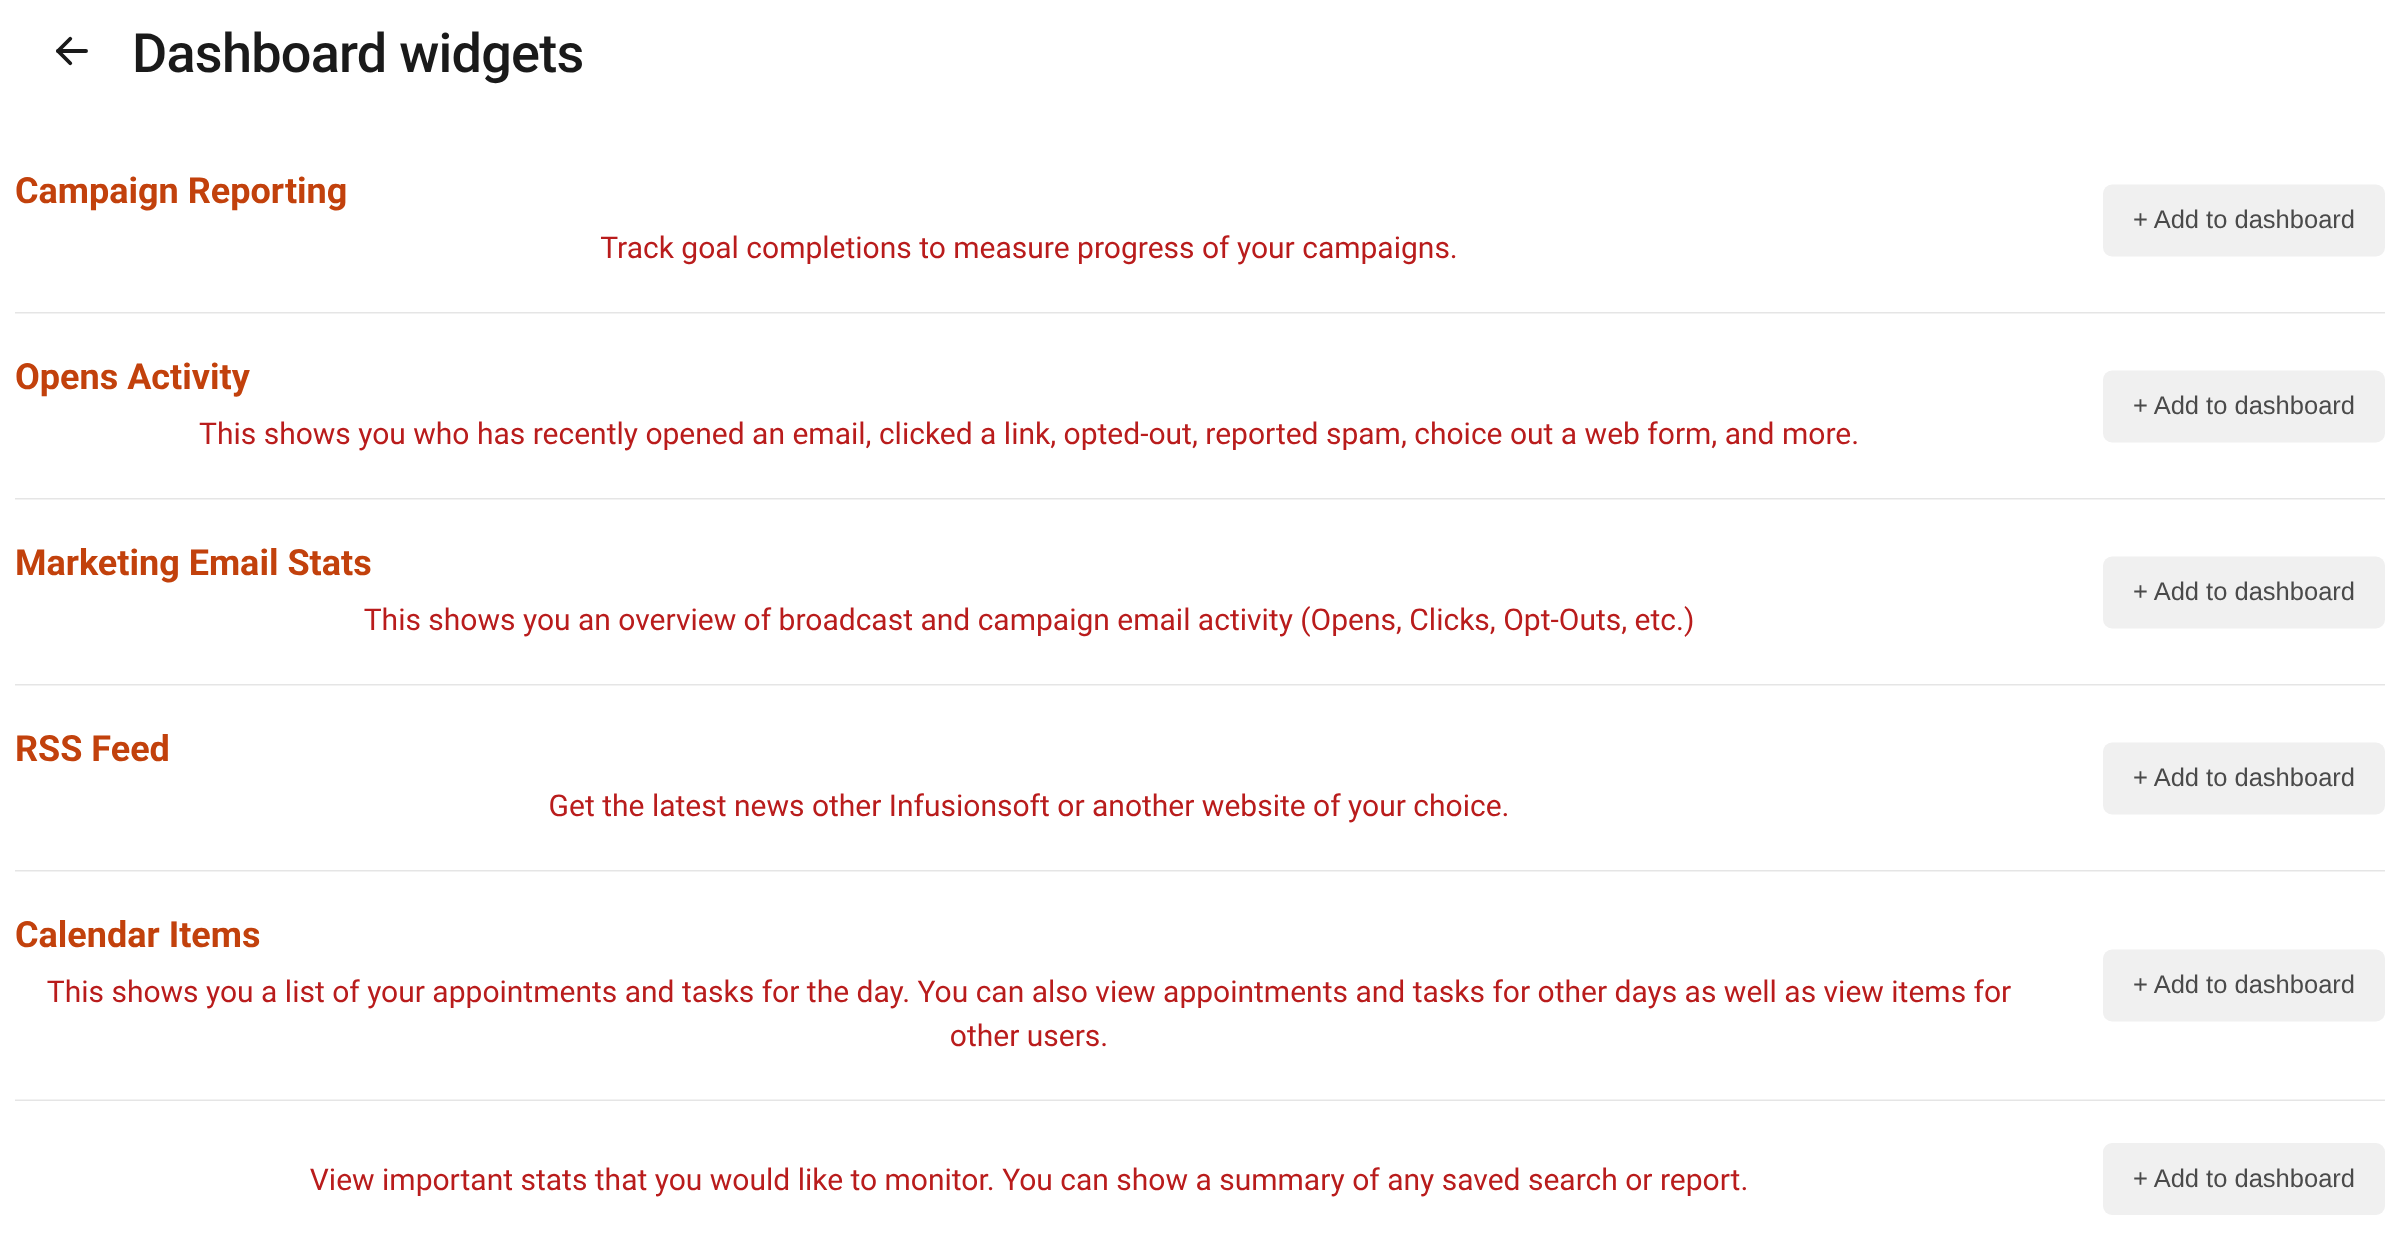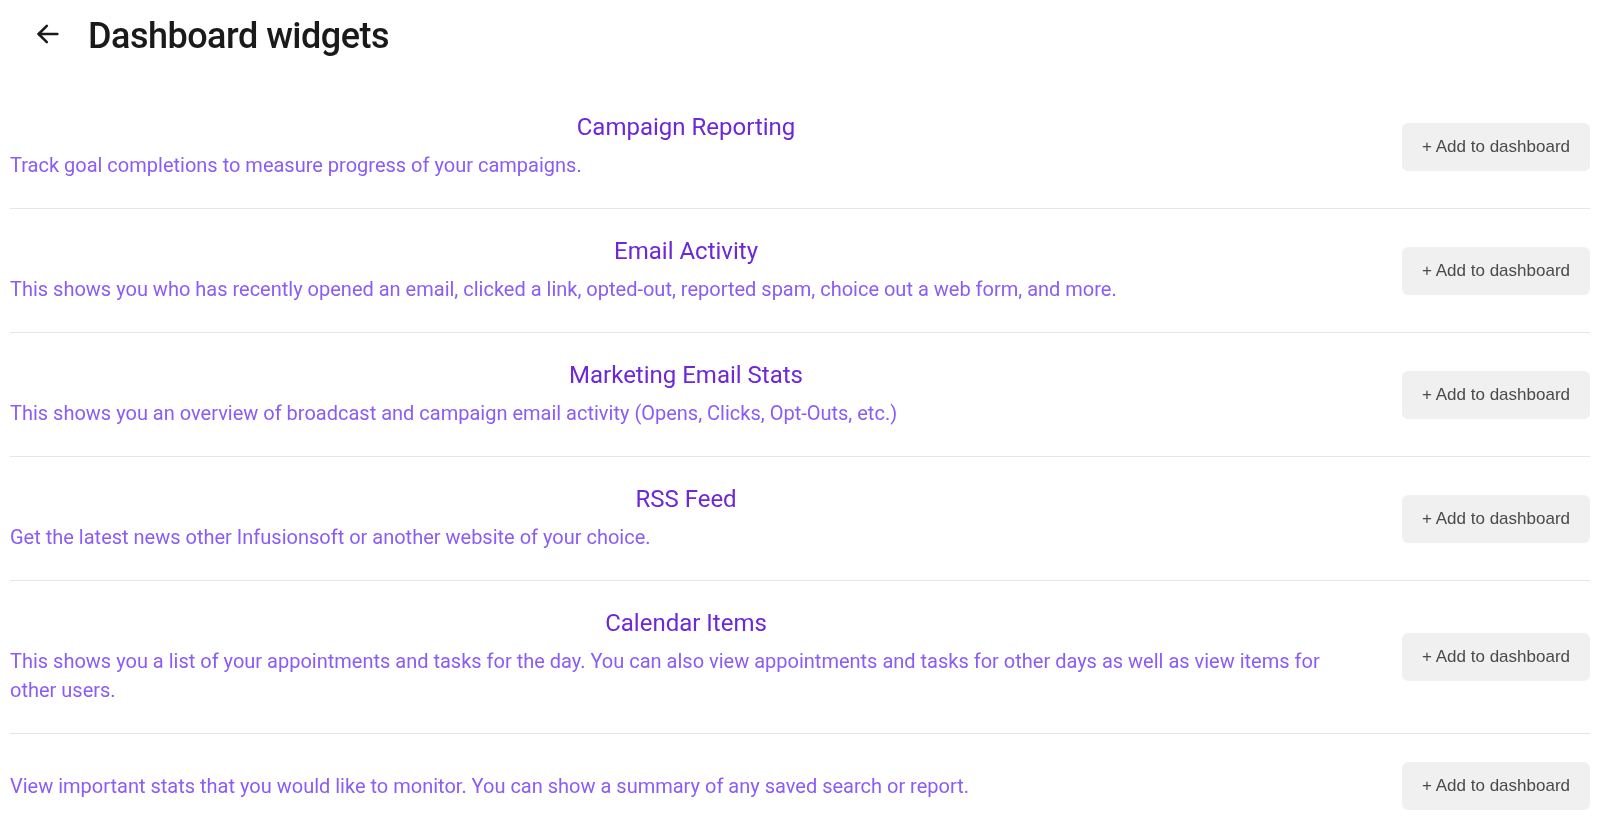--- a/index.html
+++ b/index.html
@@ -51,30 +51,30 @@
     }
     .widget-row:last-child {
       border-bottom: none;
     }
     .widget-info {
       flex: 1;
       min-width: 0;
     }
     .widget-title {
       font-size: 24px;
-      font-weight: 400;
-      color: #6d28d9;
+      font-weight: 700;
+      color: #c2410c;
       margin-bottom: 10px;
-      text-align: center;
     }
     .widget-desc {
       font-size: 20px;
       font-weight: 400;
-      color: #8b5cf6;
+      color: #b91c1c;
       line-height: 1.45;
+      text-align: center;
     }
     .add-btn {
       background: #f0f0f0;
       border: none;
       border-radius: 6px;
       padding: 14px 20px;
       font-size: 17px;
       font-weight: 400;
       color: #4a4a4a;
       cursor: pointer;
@@ -102,21 +102,21 @@
   <div class="widget-row">
     <div class="widget-info">
       <div class="widget-title">Campaign Reporting</div>
       <div class="widget-desc">Track goal completions to measure progress of your campaigns.</div>
     </div>
     <button class="add-btn">+ Add to dashboard</button>
   </div>
 
   <div class="widget-row">
     <div class="widget-info">
-      <div class="widget-title">Email Activity</div>
+      <div class="widget-title">Opens Activity</div>
       <div class="widget-desc">This shows you who has recently opened an email, clicked a link, opted-out, reported spam, choice out a web form, and more.</div>
     </div>
     <button class="add-btn">+ Add to dashboard</button>
   </div>
 
   <div class="widget-row">
     <div class="widget-info">
       <div class="widget-title">Marketing Email Stats</div>
       <div class="widget-desc">This shows you an overview of broadcast and campaign email activity (Opens, Clicks, Opt-Outs, etc.)</div>
     </div>

